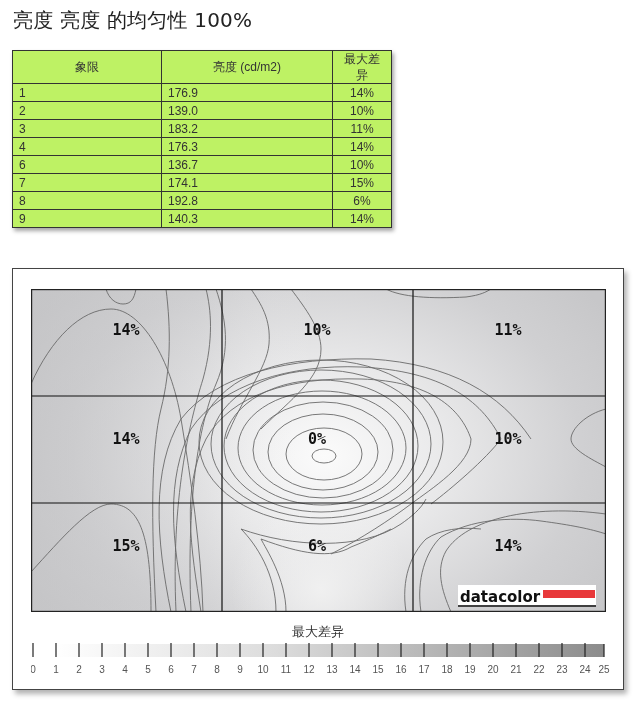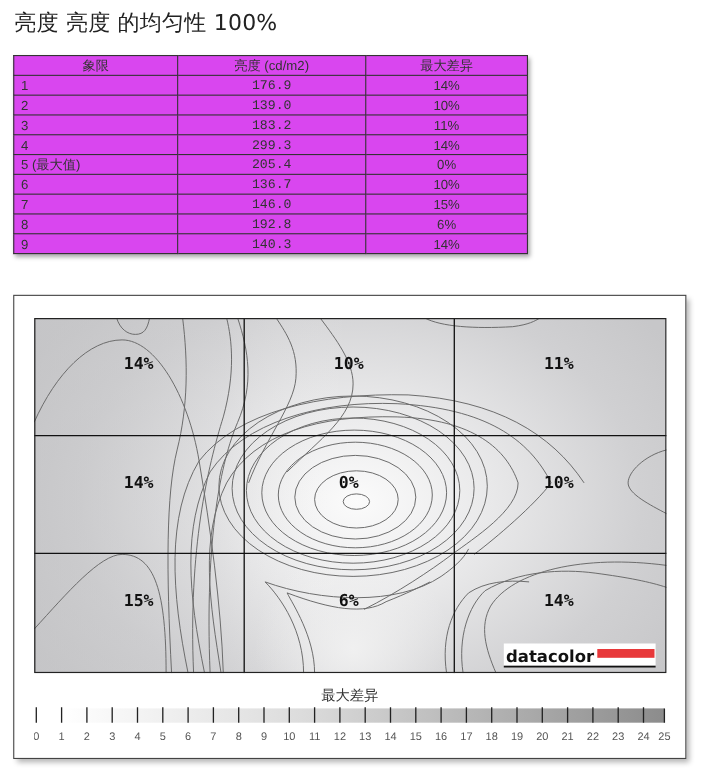--- a/index.html
+++ b/index.html
@@ -1,25 +1,25 @@
 <!DOCTYPE html>
 <html><head>
 <meta charset="utf-8">
 <style>
   html, body { margin: 0; padding: 0; background: #ffffff; }
   body { width: 640px; height: 707px; position: relative; overflow: hidden;
          font-family: "DejaVu Sans", "Liberation Sans", sans-serif; color: #222; }
   .title { position: absolute; left: 13px; top: 7px; font-size: 20px; color: #222; letter-spacing: 0.2px; }
-  table.uni { position: absolute; left: 12px; top: 50px; width: 468px; border-collapse: collapse;
-              box-shadow: 2px 3px 4px rgba(0,0,0,0.35); background: #d946ef;
+  table.uni { position: absolute; left: 12px; top: 50px; width: 380px; border-collapse: collapse;
+              box-shadow: 2px 3px 4px rgba(0,0,0,0.35); background: #bef264;
               font-family: "Liberation Sans", "DejaVu Sans", sans-serif; font-size: 12px; color: #333; }
   table.uni th, table.uni td { border: 1.2px solid #333; height: 17px; padding: 0 6px; line-height: 16px; font-weight: normal; }
   table.uni th { text-align: center; }
   table.uni td.c1 { text-align: left; width: 136px; }
-  table.uni td.c2 { text-align: center; width: 158px; font-family: Liberation Mono, monospace; }
+  table.uni td.c2 { text-align: left; width: 158px; }
   table.uni td.c3 { text-align: center; }
   .panel { position: absolute; left: 12px; top: 268px; width: 610px; height: 420px; border: 1.5px solid #444;
            background: #fff; box-shadow: 3px 4px 5px rgba(0,0,0,0.3); }
   .map { position: absolute; left: 18px; top: 20px; }
   .legend-title { position: absolute; left: 0; width: 610px; top: 354px; text-align: center; font-size: 13px; color: #333; }
   .legend { position: absolute; left: 18px; top: 373px; }
 </style>
 </head>
 <body>
 
@@ -44,36 +44,31 @@
         <td class="c2">139.0</td>
         <td class="c3">10%</td>
       </tr>
     <tr>
         <td class="c1">3</td>
         <td class="c2">183.2</td>
         <td class="c3">11%</td>
       </tr>
     <tr>
         <td class="c1">4</td>
-        <td class="c2">299.3</td>
+        <td class="c2">176.3</td>
         <td class="c3">14%</td>
-      </tr>
-    <tr>
-        <td class="c1">5 (最大值)</td>
-        <td class="c2">205.4</td>
-        <td class="c3">0%</td>
       </tr>
     <tr>
         <td class="c1">6</td>
         <td class="c2">136.7</td>
         <td class="c3">10%</td>
       </tr>
     <tr>
         <td class="c1">7</td>
-        <td class="c2">146.0</td>
+        <td class="c2">174.1</td>
         <td class="c3">15%</td>
       </tr>
     <tr>
         <td class="c1">8</td>
         <td class="c2">192.8</td>
         <td class="c3">6%</td>
       </tr>
     <tr>
         <td class="c1">9</td>
         <td class="c2">140.3</td>

